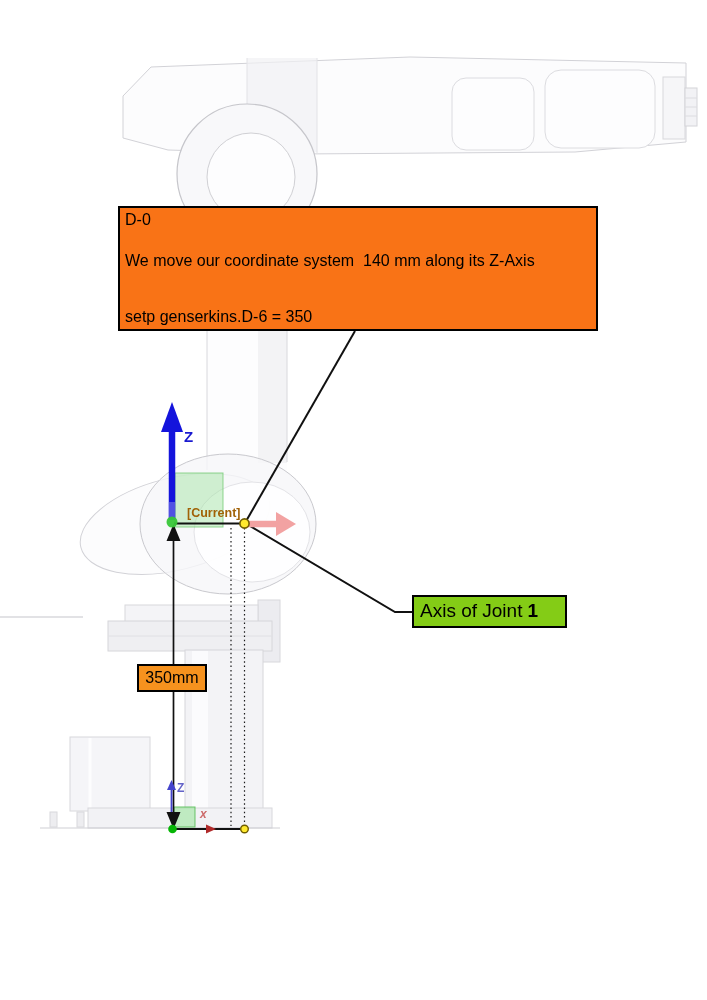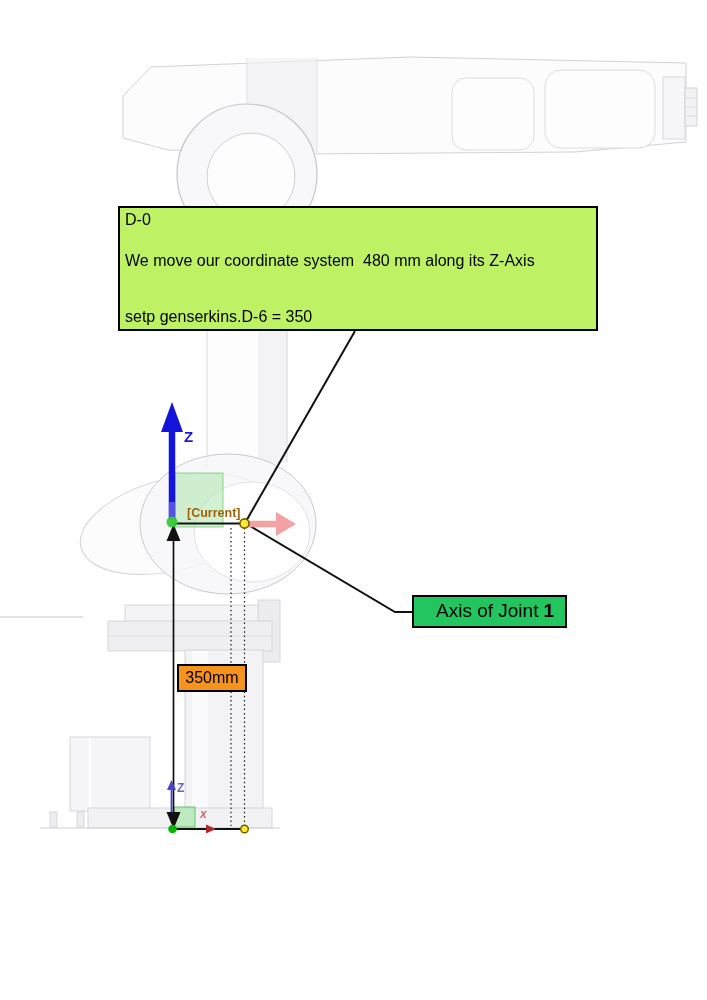--- a/index.html
+++ b/index.html
@@ -1,35 +1,35 @@
 <!DOCTYPE html>
 <html><head>
 <meta charset="utf-8">
 <style>
   html,body{margin:0;padding:0;background:#fff;}
   .stage{position:relative;width:707px;height:1000px;background:#ffffff;overflow:hidden;
          font-family:"Liberation Sans",sans-serif;color:#000;}
   .stage svg{position:absolute;left:0;top:0;}
   .abs{position:absolute;box-sizing:border-box;}
   
-  .note-box{left:118px;top:206px;width:480px;height:125px;background:#bef264;
+  .note-box{left:118px;top:206px;width:480px;height:125px;background:#f97316;
             border:2px solid #000;font-size:16px;}
   .note-line{position:absolute;left:5px;white-space:pre;line-height:18px;}
   .note-title{top:3px;}
   .note-l1{top:44px;}
   .note-l2{top:62px;}
   .note-cmd{top:100px;}
   
-  .axis-label{left:412px;top:595px;width:155px;height:33px;background:#22c55e;
-              border:2px solid #000;font-size:19px;line-height:28px;padding-left:22px;
+  .axis-label{left:412px;top:595px;width:155px;height:33px;background:#84cc16;
+              border:2px solid #000;font-size:19px;line-height:28px;padding-left:6px;
               white-space:nowrap;}
   .axis-label .num{font-weight:bold;margin-left:5px;}
   
   .dim-label{left:137px;top:664px;width:70px;height:28px;background:#F6921E;
-             border:2px solid #000;font-size:16px;line-height:23px;text-align:center;margin-left:40px;}
+             border:2px solid #000;font-size:16px;line-height:23px;text-align:center;}
   
   .current-label{left:187px;top:506px;font-size:12.5px;font-weight:bold;color:#a16207;white-space:nowrap;}
   .z-top-label{left:184px;top:428px;font-size:15px;font-weight:bold;color:#1A1AD0;}
   .z-bottom-label{left:177px;top:781px;font-size:12px;font-weight:bold;color:#6363C8;}
   .x-bottom-label{left:200px;top:807px;font-size:12px;font-weight:bold;font-style:italic;color:#CC6A6A;}
 </style>
 </head>
 <body>
 
 <div class="stage">
@@ -114,21 +114,21 @@
 
       <circle cx="172" cy="522" r="5.5" fill="#38C738" fill-opacity="0.95"></circle>
       <circle cx="172.5" cy="829" r="4.3" fill="#05B505"></circle>
       <circle cx="244.5" cy="523.5" r="4.6" fill="#FFE92E" stroke="#6F5C00" stroke-width="1.6"></circle>
       <circle cx="244.5" cy="829" r="3.8" fill="#FFE92E" stroke="#6F5C00" stroke-width="1.4"></circle>
     </g>
   </svg>
 
   <div class="abs note-box">
     <div class="note-line note-title">D-0</div>
-    <div class="note-line note-l1">We move our coordinate system  480 mm along its Z-Axis</div>
+    <div class="note-line note-l1">We move our coordinate system  140 mm along its Z-Axis</div>
     <div class="note-line note-cmd">setp genserkins.D-6 = 350</div>
   </div>
 
   <div class="abs axis-label">
     <span>Axis of Joint</span><span class="num">1</span>
   </div>
 
   <div class="abs dim-label">350mm</div>
 
   <div class="abs current-label">[Current]</div>

